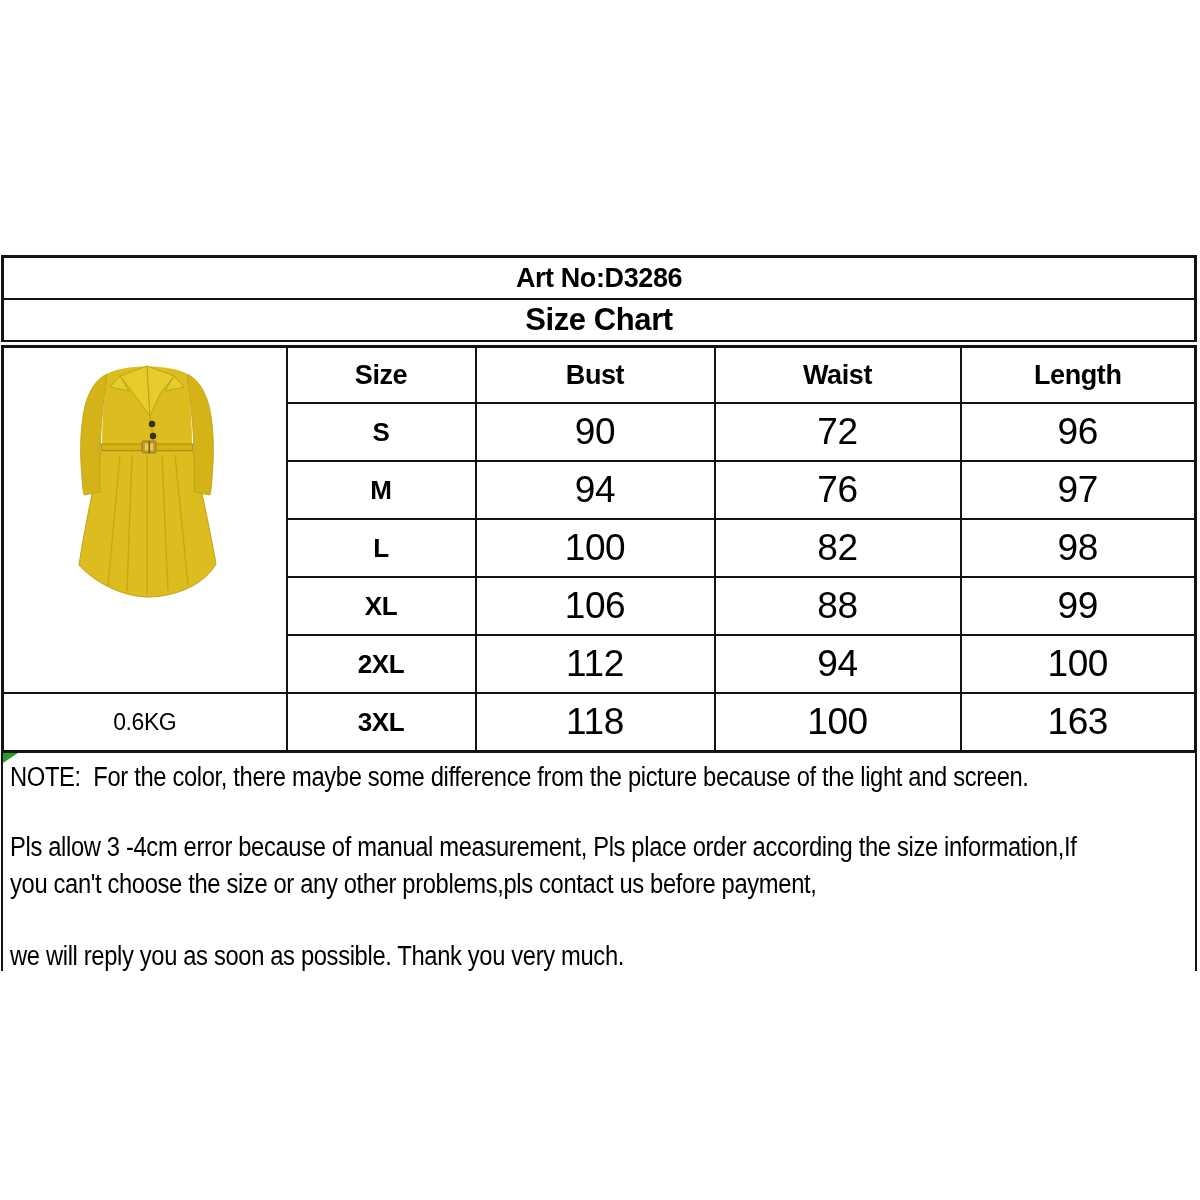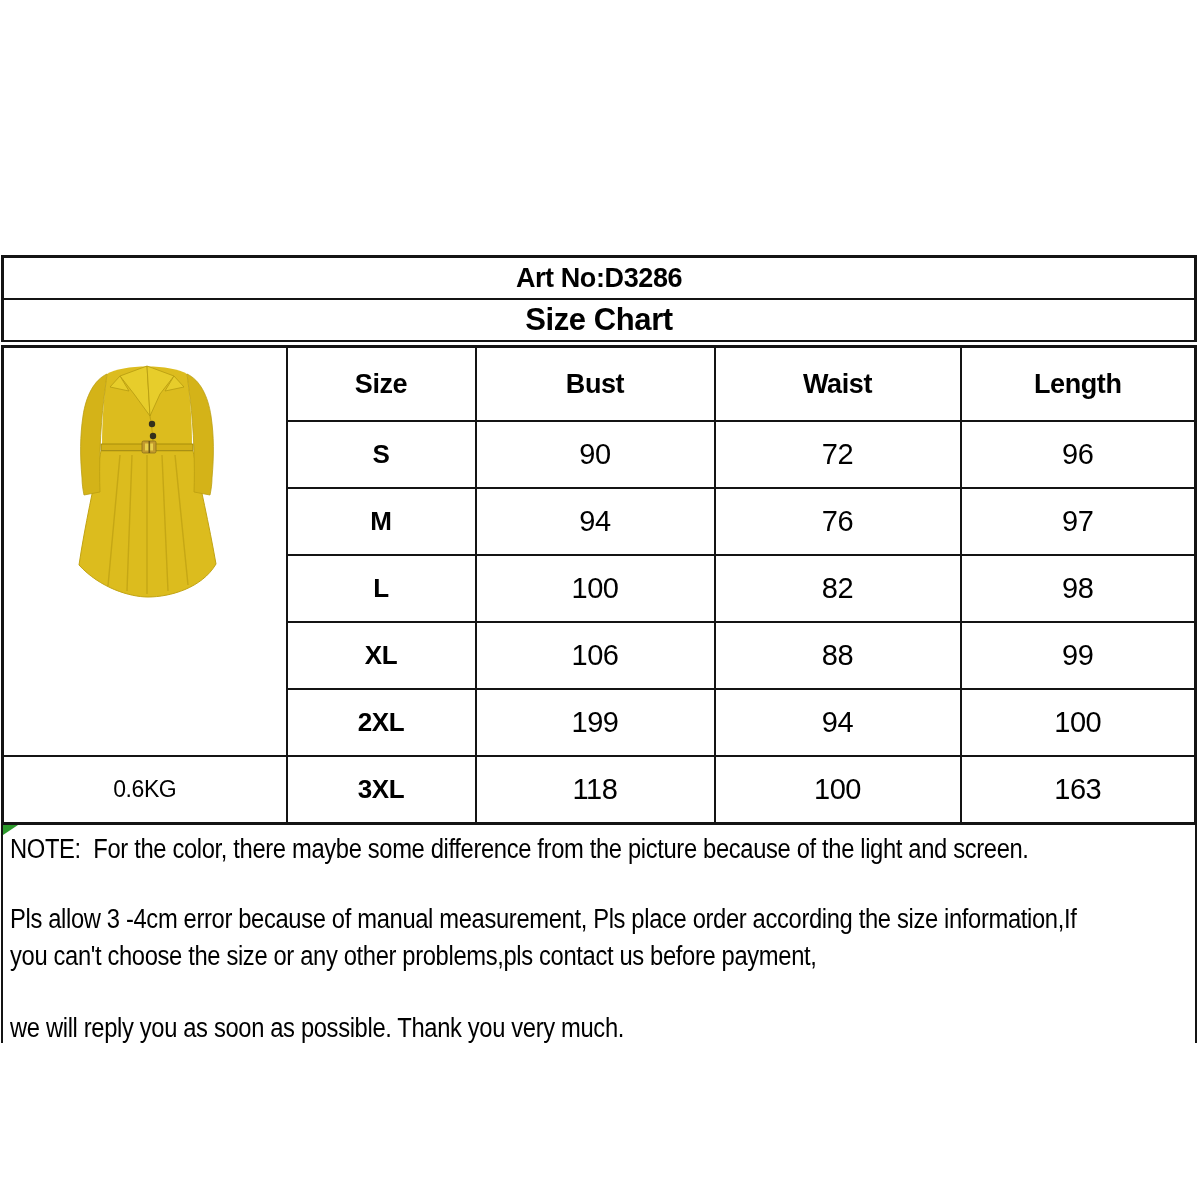--- a/index.html
+++ b/index.html
@@ -17,26 +17,26 @@
   .hdr-row:last-child{border-bottom:none;text-align:center;}
   .row-artno{height:40px;font-weight:bold;font-size:27px;}
   .row-including{height:44px;font-weight:bold;font-size:27px;}
   .row-sizechart{height:40px;font-weight:bold;font-size:31px;}
 
   
   table.size-table{
     border-collapse:collapse;width:1196px;margin-top:3px;table-layout:fixed;
   }
   table.size-table td,table.size-table th{
-    border:2px solid #141414;text-align:center;vertical-align:middle;padding:16px;
+    border:2px solid #141414;text-align:center;vertical-align:middle;padding:7px;
   }
   table.size-table{border:3px solid #141414;}
   th.colhead{font-size:27px;font-weight:bold;height:40px;}
   td.size-label{font-weight:bold;font-size:26px;}
-  td.num{font-weight:normal;font-size:29px;}
+  td.num{font-weight:normal;font-size:37px;}
   tr.data-row{height:41px;}
   td.img-cell{position:relative;background:#fff;}
   td.weight-cell{font-weight:normal;font-size:23px;}
   .dress-svg{position:absolute;left:68px;top:12px;width:152px;height:246px;}
 
   
   .note{
     border-left:2px solid #141414;border-right:2px solid #141414;
     height:218px;padding:0 8px 0 7px;position:relative;
   }
@@ -134,21 +134,21 @@
       <td class="num">98</td>
     </tr>
     <tr class="data-row">
       <td class="size-label">XL</td>
       <td class="num">106</td>
       <td class="num">88</td>
       <td class="num">99</td>
     </tr>
     <tr class="data-row">
       <td class="size-label">2XL</td>
-      <td class="num">199</td>
+      <td class="num">112</td>
       <td class="num">94</td>
       <td class="num">100</td>
     </tr>
     <tr class="data-row">
       <td class="weight-cell">0.6KG</td>
       <td class="size-label">3XL</td>
       <td class="num">118</td>
       <td class="num">100</td>
       <td class="num">163</td>
     </tr>

